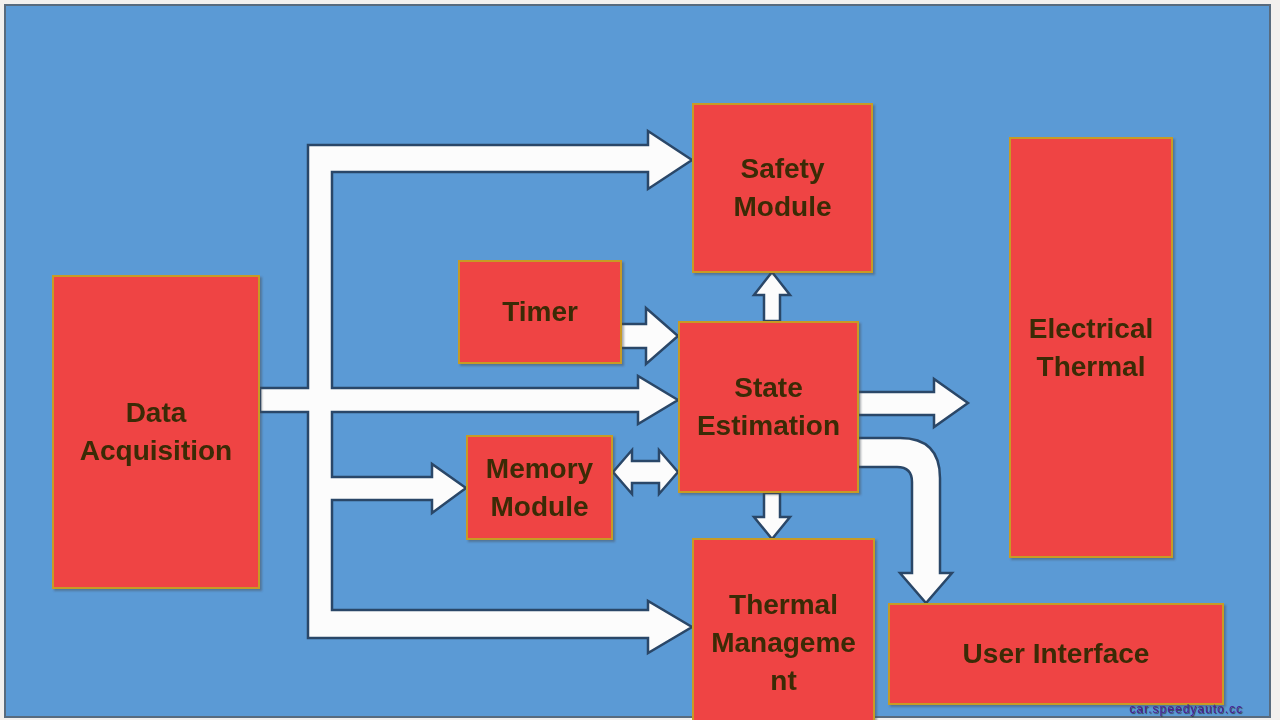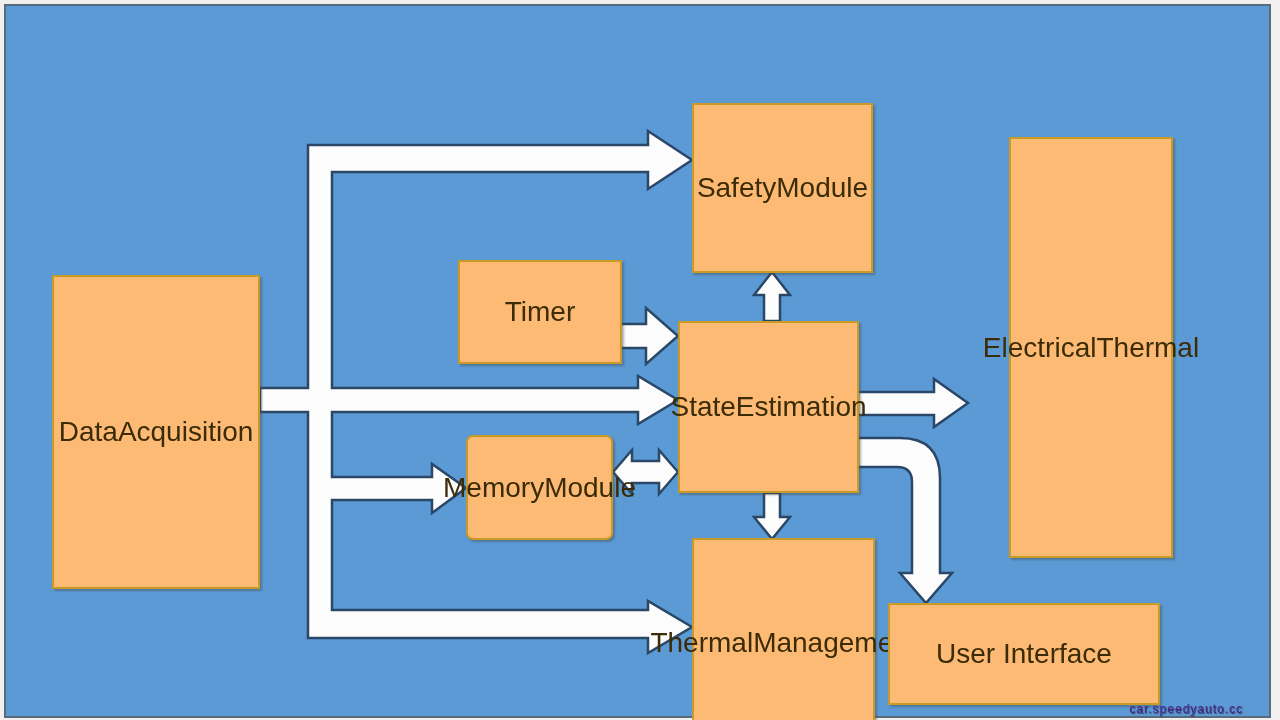--- a/index.html
+++ b/index.html
@@ -20,43 +20,43 @@
   .shape{
     fill:#fcfcfc;
     stroke:#2a4768;
     stroke-width:2.5;
     stroke-miterlimit:8;
     stroke-linejoin:miter;
   }
   .box{
     position:absolute;
     box-sizing:border-box;
-    background:#fdba74;
+    background:#ef4444;
     border:2px solid #c79b25;
     box-shadow:2px 2px 2px rgba(70,75,85,0.45);
     display:flex;
-    flex-direction:row;
+    flex-direction:column;
     align-items:center;
     justify-content:center;
     text-align:center;
     color:#3b2b06;
-    font-weight:400;
+    font-weight:700;
     font-size:28px;
     line-height:38px;
   }
   .box .ln{display:block;white-space:nowrap;}
   
   .b-data      {left:46px;  top:269px; width:208px; height:314px;}
   .b-timer     {left:452px; top:254px; width:164px; height:104px;}
   .b-safety    {left:686px; top:97px;  width:181px; height:170px;}
   .b-state     {left:672px; top:315px; width:181px; height:172px;}
-  .b-memory    {left:460px; top:429px; width:147px; height:105px;border-radius:7px;}
+  .b-memory    {left:460px; top:429px; width:147px; height:105px;}
   .b-thermal   {left:686px; top:532px; width:183px; height:210px;}
   .b-electric  {left:962px; top:131px; width:164px; height:421px;margin-left:41px;}
-  .b-ui        {left:882px; top:597px; width:272px; height:102px;}
+  .b-ui        {left:882px; top:597px; width:336px; height:102px;}
   .watermark{
     position:absolute;
     right:26px;
     bottom:0px;
     font-size:12px;
     letter-spacing:1px;
     color:#4c1d95;
     text-shadow:1px 1px 1px rgba(40,40,40,0.8);
     font-weight:400;
     margin-top:44px;

